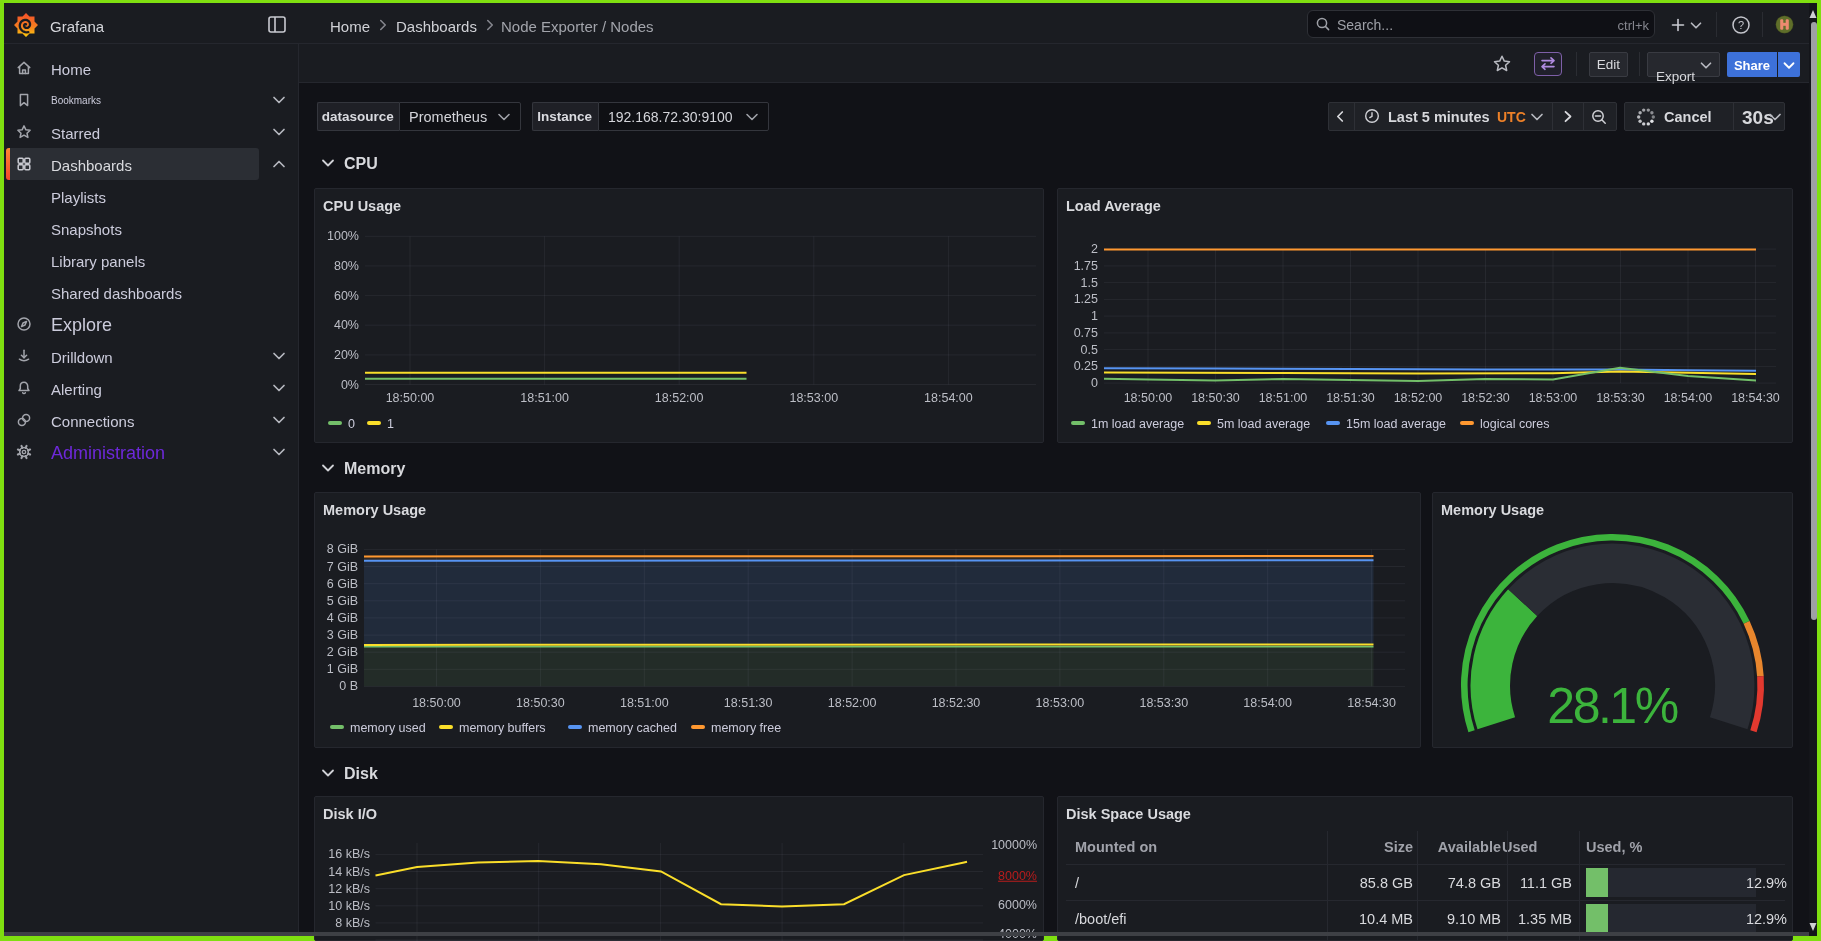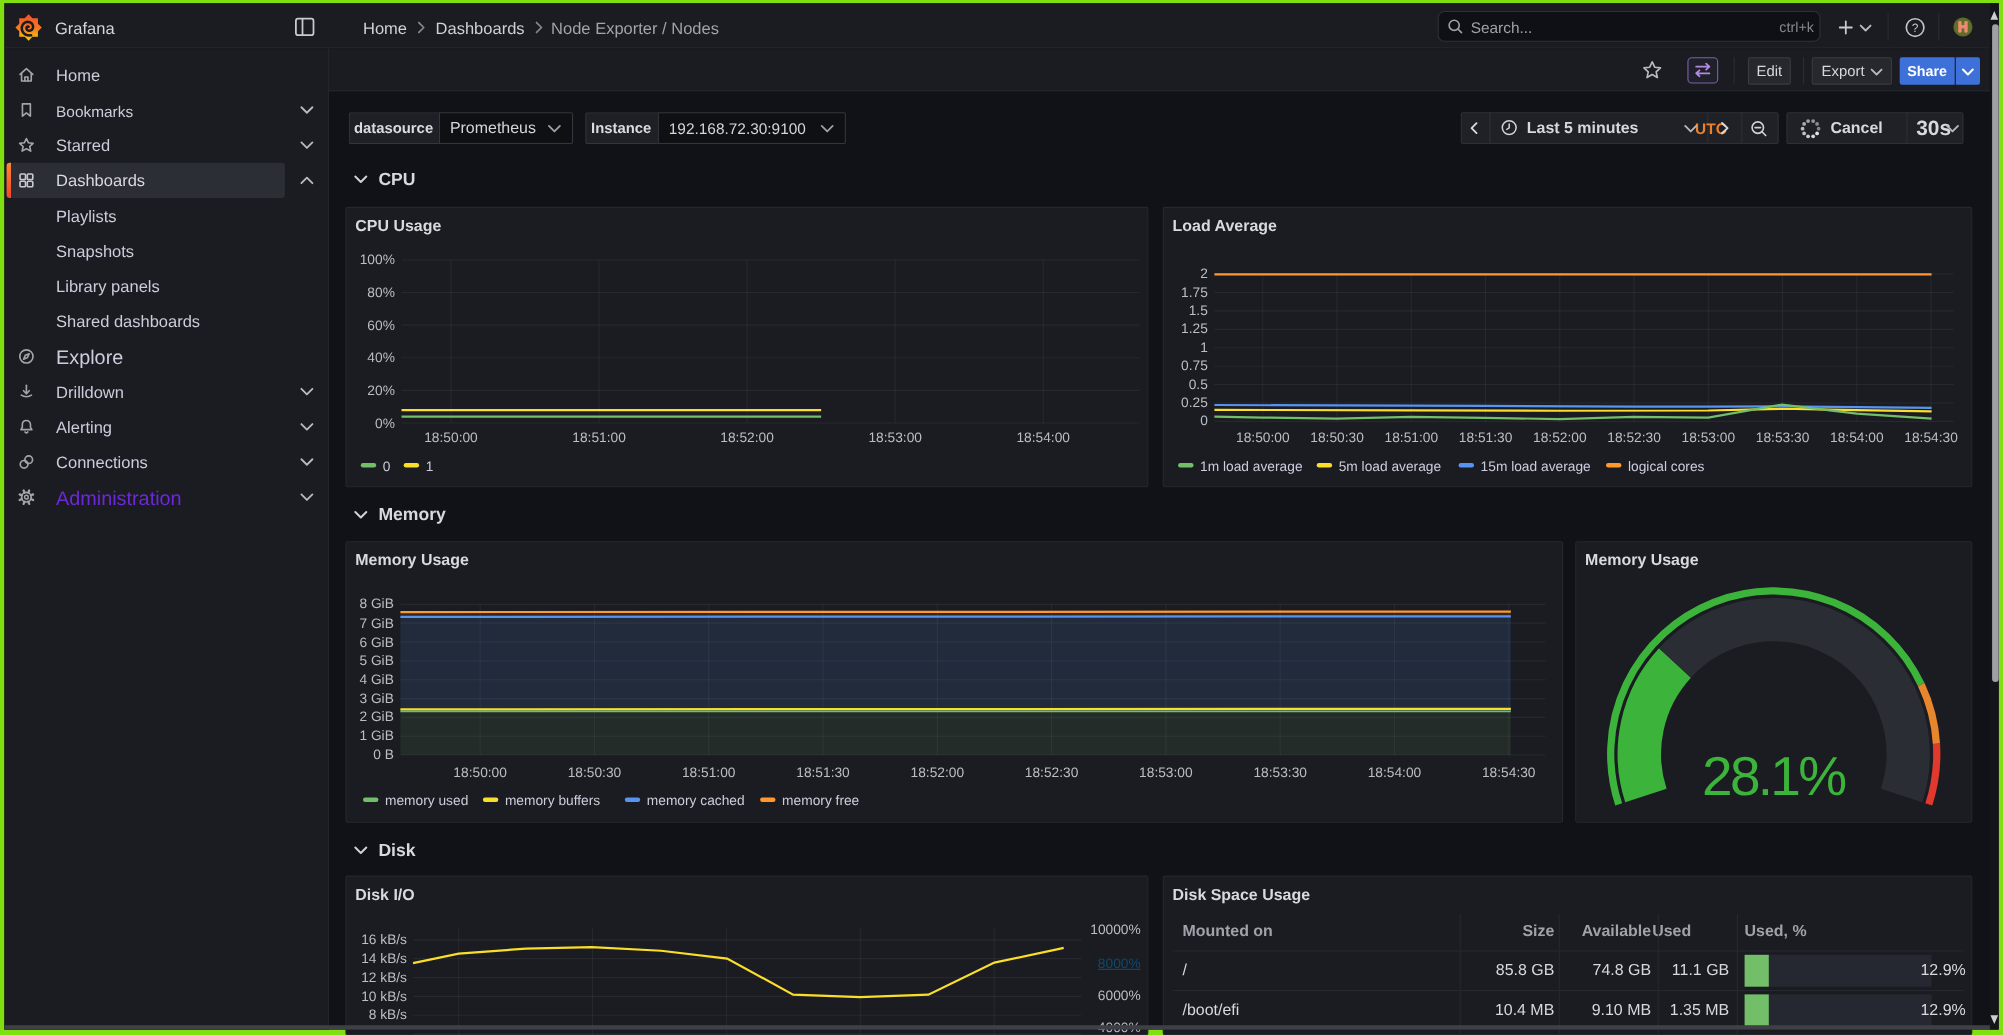--- a/index.html
+++ b/index.html
@@ -62,41 +62,41 @@
 <div style="position:absolute;left:1534px;top:52px;width:28px;height:24px;border:1px solid #7e5fa8;border-radius:4px;background:rgba(120,90,160,0.08);"></div>
 <svg style="position:absolute;left:1538px;top:57px;width:20px;height:14px;" width="20" height="14">
 <path d="M2 4.2 h12 m-3-2.7 3 2.7 -3 2.7" fill="none" stroke="#b08be0" stroke-width="1.6" stroke-linecap="round" stroke-linejoin="round" transform="translate(2,-0.6)"></path>
 <path d="M18 10.2 h-12 m3-2.7 -3 2.7 3 2.7" fill="none" stroke="#b08be0" stroke-width="1.6" stroke-linecap="round" stroke-linejoin="round" transform="translate(-2,-0.6)"></path>
   </svg>
 <div style="position:absolute;left:1576px;top:52px;width:1px;height:24px;background:#2b2d33;"></div>
 <div style="position:absolute;left:1589px;top:52px;width:39px;height:25px;background:#26282e;border:1px solid #393b42;border-radius:2px;"></div>
 <div style="position:absolute;left:1588.5px;top:65px;width:40px;transform:translateY(-50%);text-align:center;font-size:13.5px;color:#d8d9dd;font-weight:400;white-space:nowrap;line-height:1;">Edit</div>
 <div style="position:absolute;left:1639px;top:52px;width:1px;height:24px;background:#2b2d33;"></div>
 <div style="position:absolute;left:1647px;top:52px;width:73px;height:25px;background:#26282e;border:1px solid #393b42;border-radius:2px;"></div>
-<div style="position:absolute;left:1656px;top:65px;transform:translateY(-50%);font-size:13.5px;color:#d8d9dd;font-weight:400;white-space:nowrap;line-height:1;">Export</div>
+<div style="position:absolute;left:1656px;top:77px;transform:translateY(-50%);font-size:13.5px;color:#d8d9dd;font-weight:400;white-space:nowrap;line-height:1;">Export</div>
 <svg style="position:absolute;left:1699px;top:59px;width:14px;height:13px;" width="14" height="13">
     <polyline points="2.5,4.25 7,8.75 11.5,4.25" fill="none" stroke="#b6b8bf" stroke-width="1.7" stroke-linecap="round" stroke-linejoin="round"></polyline>
   </svg>
 <div style="position:absolute;left:1727px;top:52px;width:50px;height:25px;background:#3d71d9;border-radius:2px 0 0 2px;"></div>
 <div style="position:absolute;left:1727.0px;top:65px;width:50px;transform:translateY(-50%);text-align:center;font-size:13px;color:#ffffff;font-weight:700;white-space:nowrap;line-height:1;">Share</div>
 <div style="position:absolute;left:1778px;top:52px;width:22px;height:25px;background:#3d71d9;border-radius:0 2px 2px 0;"></div>
 <svg style="position:absolute;left:1781px;top:59px;width:16px;height:13px;" width="16" height="13">
     <polyline points="3.5,4.25 8,8.75 12.5,4.25" fill="none" stroke="#ffffff" stroke-width="1.8" stroke-linecap="round" stroke-linejoin="round"></polyline>
   </svg>
 <div style="position:absolute;left:4px;top:44px;width:295px;height:892px;background:#1a1c21;border-right:1px solid #25272e;"></div>
 <svg style="position:absolute;left:16px;top:60px;width:16px;height:16px;" width="16" height="16" fill="none" stroke="#a2a4ab" stroke-width="1.5" stroke-linecap="round" stroke-linejoin="round">
     <path d="M2.2 7.6 L8 2.4 L13.8 7.6"></path>
     <path d="M3.6 6.8 V13.6 H12.4 V6.8"></path>
     <path d="M6.6 13.6 V10 h2.8 v3.6"></path>
   </svg>
 <div style="position:absolute;left:51px;top:69px;transform:translateY(-50%);font-size:15px;color:#ccccdc;font-weight:400;white-space:nowrap;line-height:1;">Home</div>
 <svg style="position:absolute;left:16px;top:92px;width:16px;height:16px;" width="16" height="16" fill="none" stroke="#a2a4ab" stroke-width="1.5" stroke-linecap="round" stroke-linejoin="round">
     <path d="M4.4 2.4 h7.2 v11.2 l-3.6-2.9 -3.6 2.9 z"></path>
   </svg>
-<div style="position:absolute;left:51px;top:101px;transform:translateY(-50%);font-size:14px;color:#ccccdc;font-weight:400;white-space:nowrap;line-height:1;">Bookmarks</div>
+<div style="position:absolute;left:51px;top:101px;transform:translateY(-50%);font-size:10px;color:#ccccdc;font-weight:400;white-space:nowrap;line-height:1;">Bookmarks</div>
 <svg style="position:absolute;left:272px;top:93px;width:14px;height:14px;" width="14" height="14">
     <polyline points="2.0,4.5 7,9.5 12.0,4.5" fill="none" stroke="#b6b8bf" stroke-width="1.7" stroke-linecap="round" stroke-linejoin="round"></polyline>
   </svg>
 <svg style="position:absolute;left:16px;top:124px;width:16px;height:16px;" width="16" height="16" fill="none" stroke="#a2a4ab" stroke-width="1.5" stroke-linecap="round" stroke-linejoin="round">
     <path d="M8 1.9 l1.9 3.9 4.2 0.5 -3.1 2.9 0.9 4.2 -3.9-2.2 -3.9 2.2 0.9-4.2 -3.1-2.9 4.2-0.5 z"></path>
   </svg>
 <div style="position:absolute;left:51px;top:133px;transform:translateY(-50%);font-size:15px;color:#ccccdc;font-weight:400;white-space:nowrap;line-height:1;">Starred</div>
 <svg style="position:absolute;left:272px;top:125px;width:14px;height:14px;" width="14" height="14">
     <polyline points="2.0,4.5 7,9.5 12.0,4.5" fill="none" stroke="#b6b8bf" stroke-width="1.7" stroke-linecap="round" stroke-linejoin="round"></polyline>
   </svg>
@@ -181,21 +181,21 @@
 <div style="position:absolute;left:1552px;top:102px;width:1px;height:29px;background:#2e3036;"></div>
 <div style="position:absolute;left:1583px;top:102px;width:1px;height:29px;background:#2e3036;"></div>
 <svg style="position:absolute;left:1333px;top:109px;width:15px;height:15px;" width="15" height="15">
     <polyline points="9.3,3 4.8,7.5 9.3,12" fill="none" stroke="#d8d9dd" stroke-width="1.7" stroke-linecap="round" stroke-linejoin="round"></polyline>
   </svg>
 <svg style="position:absolute;left:1364px;top:108px;width:16px;height:16px;" width="16" height="16">
     <circle cx="8" cy="8" r="6.3" fill="none" stroke="#d0d1d6" stroke-width="1.4"></circle>
     <path d="M8 4.8 V8.3 L5.8 9.6" fill="none" stroke="#d0d1d6" stroke-width="1.4" stroke-linecap="round"></path>
   </svg>
 <div style="position:absolute;left:1388px;top:117px;transform:translateY(-50%);font-size:14.5px;color:#d7d8dc;font-weight:700;white-space:nowrap;line-height:1;">Last 5 minutes</div>
-<div style="position:absolute;left:1497px;top:117px;transform:translateY(-50%);font-size:14px;color:#ed8128;font-weight:700;white-space:nowrap;line-height:1;margin-left:44px;">UTC</div>
+<div style="position:absolute;left:1497px;top:117px;transform:translateY(-50%);font-size:14px;color:#ed8128;font-weight:700;white-space:nowrap;line-height:1;">UTC</div>
 <svg style="position:absolute;left:1530px;top:110px;width:14px;height:14px;" width="14" height="14">
     <polyline points="2.0,4.5 7,9.5 12.0,4.5" fill="none" stroke="#b6b8bf" stroke-width="1.7" stroke-linecap="round" stroke-linejoin="round"></polyline>
   </svg>
 <svg style="position:absolute;left:1560px;top:109px;width:15px;height:15px;" width="15" height="15">
     <polyline points="5.5,2.8 10.5,7.5 5.5,12.2" fill="none" stroke="#d8d9dd" stroke-width="1.8" stroke-linecap="round" stroke-linejoin="round"></polyline>
   </svg>
 <svg style="position:absolute;left:1591px;top:109px;width:17px;height:17px;" width="17" height="17">
     <circle cx="7" cy="7" r="5.2" fill="none" stroke="#d0d1d6" stroke-width="1.5"></circle>
     <line x1="4.5" y1="7" x2="9.5" y2="7" stroke="#d0d1d6" stroke-width="1.5" stroke-linecap="round"></line>
     <line x1="10.8" y1="10.8" x2="14.2" y2="14.2" stroke="#d0d1d6" stroke-width="1.5" stroke-linecap="round"></line>
@@ -385,21 +385,21 @@
   </svg>
 <div style="position:absolute;left:1462.0px;top:706px;width:300px;transform:translateY(-50%);text-align:center;font-size:50px;color:#3cb43c;font-weight:400;white-space:nowrap;line-height:1;letter-spacing:-2.5px;">28.1%</div>
 <div style="position:absolute;left:314px;top:796px;width:730px;height:145px;background:#1a1c21;border:1px solid #25272e;border-radius:2px;"></div>
 <div style="position:absolute;left:323px;top:813.5px;transform:translateY(-50%);font-size:14.5px;color:#d9dade;font-weight:700;white-space:nowrap;line-height:1;">Disk I/O</div>
 <div style="position:absolute;left:314px;top:854.4px;width:56px;transform:translateY(-50%);text-align:right;font-size:12.5px;color:#bcbec6;font-weight:400;white-space:nowrap;line-height:1;">16 kB/s</div>
 <div style="position:absolute;left:314px;top:871.5px;width:56px;transform:translateY(-50%);text-align:right;font-size:12.5px;color:#bcbec6;font-weight:400;white-space:nowrap;line-height:1;">14 kB/s</div>
 <div style="position:absolute;left:314px;top:888.7px;width:56px;transform:translateY(-50%);text-align:right;font-size:12.5px;color:#bcbec6;font-weight:400;white-space:nowrap;line-height:1;">12 kB/s</div>
 <div style="position:absolute;left:314px;top:905.8px;width:56px;transform:translateY(-50%);text-align:right;font-size:12.5px;color:#bcbec6;font-weight:400;white-space:nowrap;line-height:1;">10 kB/s</div>
 <div style="position:absolute;left:314px;top:923px;width:56px;transform:translateY(-50%);text-align:right;font-size:12.5px;color:#bcbec6;font-weight:400;white-space:nowrap;line-height:1;">8 kB/s</div>
 <div style="position:absolute;left:981px;top:845.2px;width:56px;transform:translateY(-50%);text-align:right;font-size:12.5px;color:#bcbec6;font-weight:400;white-space:nowrap;line-height:1;">10000%</div>
-<div style="position:absolute;left:981px;top:875.5px;width:56px;transform:translateY(-50%);text-align:right;font-size:12.5px;color:#0c4a6e;font-weight:400;white-space:nowrap;line-height:1;text-decoration:underline;">8000%</div>
+<div style="position:absolute;left:981px;top:875.5px;width:56px;transform:translateY(-50%);text-align:right;font-size:12.5px;color:#b91c1c;font-weight:400;white-space:nowrap;line-height:1;text-decoration:underline;">8000%</div>
 <div style="position:absolute;left:981px;top:904.8px;width:56px;transform:translateY(-50%);text-align:right;font-size:12.5px;color:#bcbec6;font-weight:400;white-space:nowrap;line-height:1;">6000%</div>
 <div style="position:absolute;left:981px;top:933.8px;width:56px;transform:translateY(-50%);text-align:right;font-size:12.5px;color:#bcbec6;font-weight:400;white-space:nowrap;line-height:1;">4000%</div>
 <svg style="position:absolute;left:314px;top:796px;width:730px;height:145px;" width="730" height="145">
     <line x1="61.5" y1="58.4" x2="669" y2="58.4" stroke="rgba(204,204,220,0.07)" stroke-width="1"></line>
     <line x1="61.5" y1="75.5" x2="669" y2="75.5" stroke="rgba(204,204,220,0.07)" stroke-width="1"></line>
     <line x1="61.5" y1="92.7" x2="669" y2="92.7" stroke="rgba(204,204,220,0.07)" stroke-width="1"></line>
     <line x1="61.5" y1="109.8" x2="669" y2="109.8" stroke="rgba(204,204,220,0.07)" stroke-width="1"></line>
     <line x1="61.5" y1="126.9" x2="669" y2="126.9" stroke="rgba(204,204,220,0.07)" stroke-width="1"></line>
     <line x1="61.5" y1="144" x2="669" y2="144" stroke="rgba(204,204,220,0.07)" stroke-width="1"></line>
     <line x1="103.0" y1="47" x2="103.0" y2="145" stroke="rgba(204,204,220,0.07)" stroke-width="1"></line>

